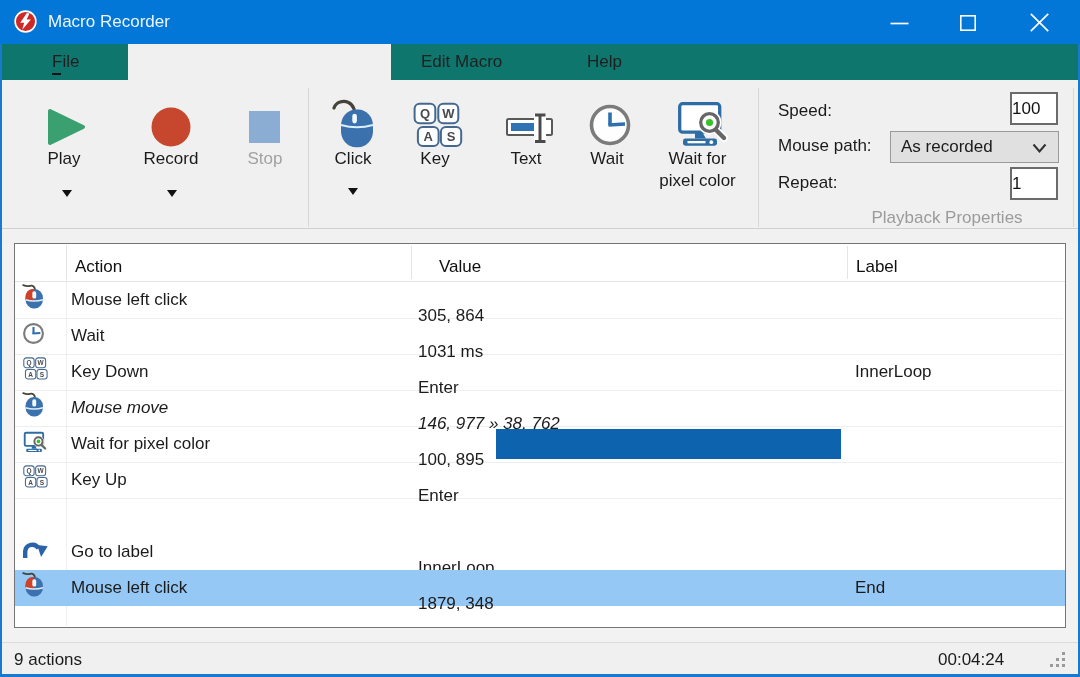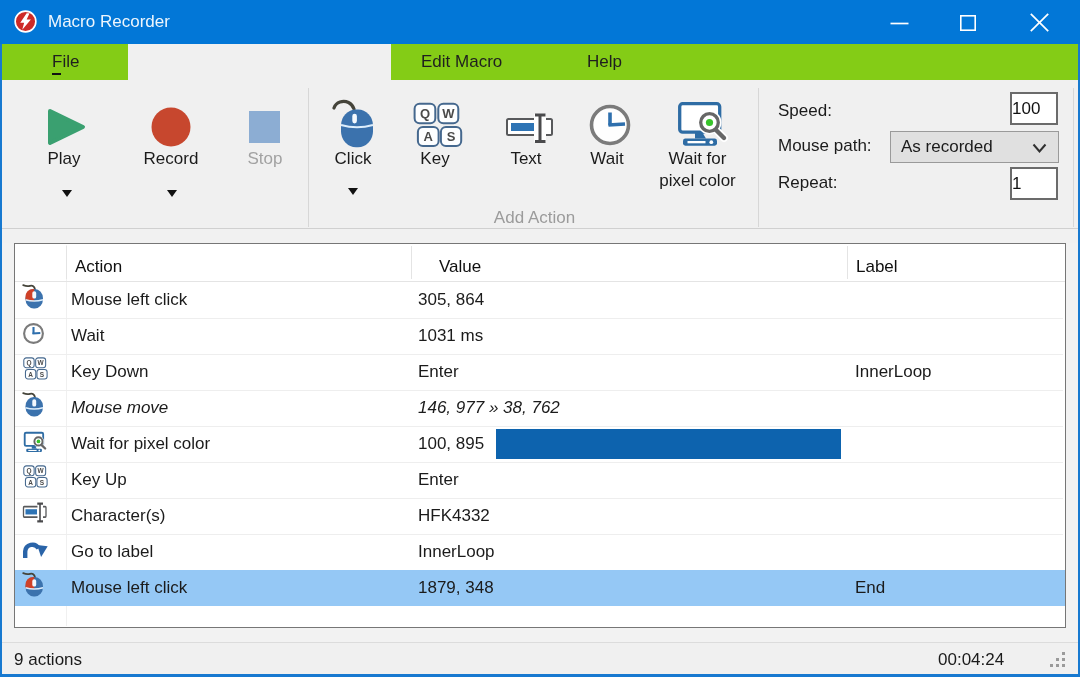--- a/index.html
+++ b/index.html
@@ -7,21 +7,21 @@
        font-family:"Liberation Sans", sans-serif;background:#fff;
        -webkit-font-smoothing:antialiased;}
   .abs{position:absolute;}
   
   #titlebar{left:0;top:0;width:1080px;height:44px;background:#0277d7;}
   #bleft{left:0;top:44px;width:2px;height:633px;background:#1779d0;}
   #bright{left:1078px;top:44px;width:2px;height:633px;background:#1779d0;}
   #bbottom{left:0;top:674px;width:1080px;height:3px;background:#1779d0;}
   #title{left:48px;top:12px;color:#eef6fd;font-size:17px;}
   
-  #menurow{left:2px;top:44px;width:1076px;height:36px;background:#84cc16;}
+  #menurow{left:2px;top:44px;width:1076px;height:36px;background:#0f766e;}
   #activetab{left:126px;top:0;width:263px;height:36px;background:#f0f0f0;}
   .menutxt{top:8px;font-size:17px;color:#1f1f1f;}
   
   #ribbon{left:2px;top:80px;width:1076px;height:148px;background:#f0f0f0;border-bottom:1px solid #d0d0d0;}
   #strip{left:2px;top:229px;width:1076px;height:14px;background:#f1f1f1;}
   .vsep{top:8px;width:1px;height:139px;background:#d7d7d7;position:absolute;}
   .iconlbl{font-size:17px;color:#1b1b1b;text-align:center;position:absolute;top:68px;line-height:22px;}
   .dis{color:#a2a2a2;}
   .grouplbl{font-size:17px;color:#9b9b9b;text-align:center;position:absolute;top:128px;}
   .drop{position:absolute;width:0;height:0;border-left:5.5px solid transparent;border-right:5.5px solid transparent;border-top:7px solid #111;}
@@ -30,21 +30,21 @@
   
   #client{left:2px;top:243px;width:1076px;height:399px;background:#f2f2f2;}
   #table{left:12px;top:0;width:1050px;height:383px;background:#fff;border:1px solid #767676;}
   #thead{left:0;top:0;width:1050px;height:37px;border-bottom:1px solid #e4e4e4;position:absolute;}
   .hsep{position:absolute;top:2px;width:1px;height:33px;background:#e4e4e4;}
   .hcell{position:absolute;top:13px;font-size:17px;color:#101010;}
   .row{position:absolute;left:0;width:1048px;height:36px;}
   .rsep{border-bottom:1px solid #eeeeee;}
   .sel{background:#95c8f5;}
   .c1{position:absolute;left:56px;top:8px;font-size:17px;color:#1b1b1b;white-space:nowrap;}
-  .c2{position:absolute;left:403px;top:8px;font-size:17px;color:#1b1b1b;white-space:nowrap;}
+  .c2{position:absolute;left:403px;top:24px;font-size:17px;color:#1b1b1b;white-space:nowrap;}
   .c3{position:absolute;left:840px;top:8px;font-size:17px;color:#1b1b1b;white-space:nowrap;}
   .ric{position:absolute;left:7px;top:5px;}
   #vbar{position:absolute;left:481px;top:3px;width:345px;height:30px;background:#0d63ae;}
   #vline{position:absolute;left:51px;top:1px;width:1px;height:381px;background:#f0f0f0;}
   
   #status{left:2px;top:642px;width:1076px;height:32px;background:#f0f0f0;border-top:1px solid #dcdcdc;}
 </style>
 </head>
 <body>
 
@@ -144,21 +144,21 @@
     <rect x="13.5" y="41" width="18" height="2.3" fill="#fff"></rect>
     <circle cx="37.3" cy="42.2" r="1.9" fill="#fff"></circle>
     <circle cx="35.5" cy="22.5" r="9" fill="#fff" stroke="#fff" stroke-width="6"></circle>
     <line x1="42" y1="30" x2="50" y2="38" stroke="#fff" stroke-width="8" stroke-linecap="round"></line>
     <circle cx="35.5" cy="22.5" r="8.8" fill="#fff" stroke="#666" stroke-width="3.3"></circle>
     <line x1="42" y1="30" x2="50" y2="38" stroke="#666" stroke-width="4.4" stroke-linecap="round"></line>
     <circle cx="35.5" cy="22.5" r="3.6" fill="#38c32a"></circle>
   </svg>
   <div class="iconlbl" style="left:638px;width:115px;">Wait for<br>pixel color</div>
 
-  <div class="grouplbl" style="left:455px;width:155px;">Add Action</div>
+  <div class="grouplbl" style="left:865px;width:160px;">Playback Properties</div>
 
   <div class="rlabel" style="left:776px;top:21px;">Speed:</div>
   <div class="spin" style="left:1008px;top:12px;">100</div>
   <div class="rlabel" style="left:776px;top:56px;">Mouse path:</div>
   <div class="abs" style="left:888px;top:51px;width:167px;height:30px;background:#e0e0e0;border:1px solid #9a9a9a;">
     <div style="position:absolute;left:10px;top:5px;font-size:17px;color:#1b1b1b;">As recorded</div>
     <svg style="position:absolute;right:11px;top:11px;" width="15" height="11" viewBox="0 0 15 11">
       <path d="M1.5 1.5 L7.5 8.5 L13.5 1.5" fill="none" stroke="#303030" stroke-width="2"></path>
     </svg>
   </div>
@@ -256,32 +256,20 @@
             <g fill="#4a4a4a" font-family="Liberation Sans, sans-serif" font-size="13px" font-weight="bold" text-anchor="middle">
               <text x="14" y="16.5">Q</text>
               <text x="37.3" y="16.5">W</text>
               <text x="17.2" y="39.8">A</text>
               <text x="40" y="39.8">S</text>
             </g>
           </svg></span>
     <div class="c1">Key Up</div>
         <div class="c2">Enter</div>
   </div>
-  <div class="row rsep" style="top:254px;">
-    <span class="ric" id="ic-t1" style="top:4px"><svg width="25" height="21" viewBox="0 0 50 32" preserveAspectRatio="none">
-            <rect x="3" y="7" width="45" height="16" rx="1.5" fill="#fff" stroke="#58595b" stroke-width="2.6"></rect>
-            <rect x="7" y="11" width="23" height="8" fill="#2e74b5"></rect>
-            <rect x="31" y="0" width="11" height="32" fill="#fff"></rect>
-            <line x1="36" y1="2.5" x2="36" y2="29.5" stroke="#4a4a4c" stroke-width="3.2"></line>
-            <line x1="30.5" y1="2.5" x2="42" y2="2.5" stroke="#4a4a4c" stroke-width="3.4"></line>
-            <line x1="30.5" y1="29.5" x2="42" y2="29.5" stroke="#4a4a4c" stroke-width="3.4"></line>
-          </svg></span>
-    <div class="c1">Character(s)</div>
-        <div class="c2">HFK4332</div>
-  </div>
   <div class="row rsep" style="top:290px;">
     <span class="ric" id="ic-g1" style="top:5px"><svg width="26" height="20" viewBox="0 0 26 20">
             <path d="M3.2 19 L3.2 12.5 A 7.2 7.2 0 0 1 16.6 9.3" fill="none" stroke="#2a64a8" stroke-width="4.4"></path>
             <polygon points="15.1,5.9 25.7,7.3 19.1,17.9" fill="#2a64a8"></polygon>
           </svg></span>
     <div class="c1">Go to label</div>
         <div class="c2">InnerLoop</div>
   </div>
   <div class="row sel" style="top:326px;height:36px;width:1050px;">
     <span class="ric" id="ic-m3" style="top:2px"><svg width="23" height="27" viewBox="0 0 23 27">

